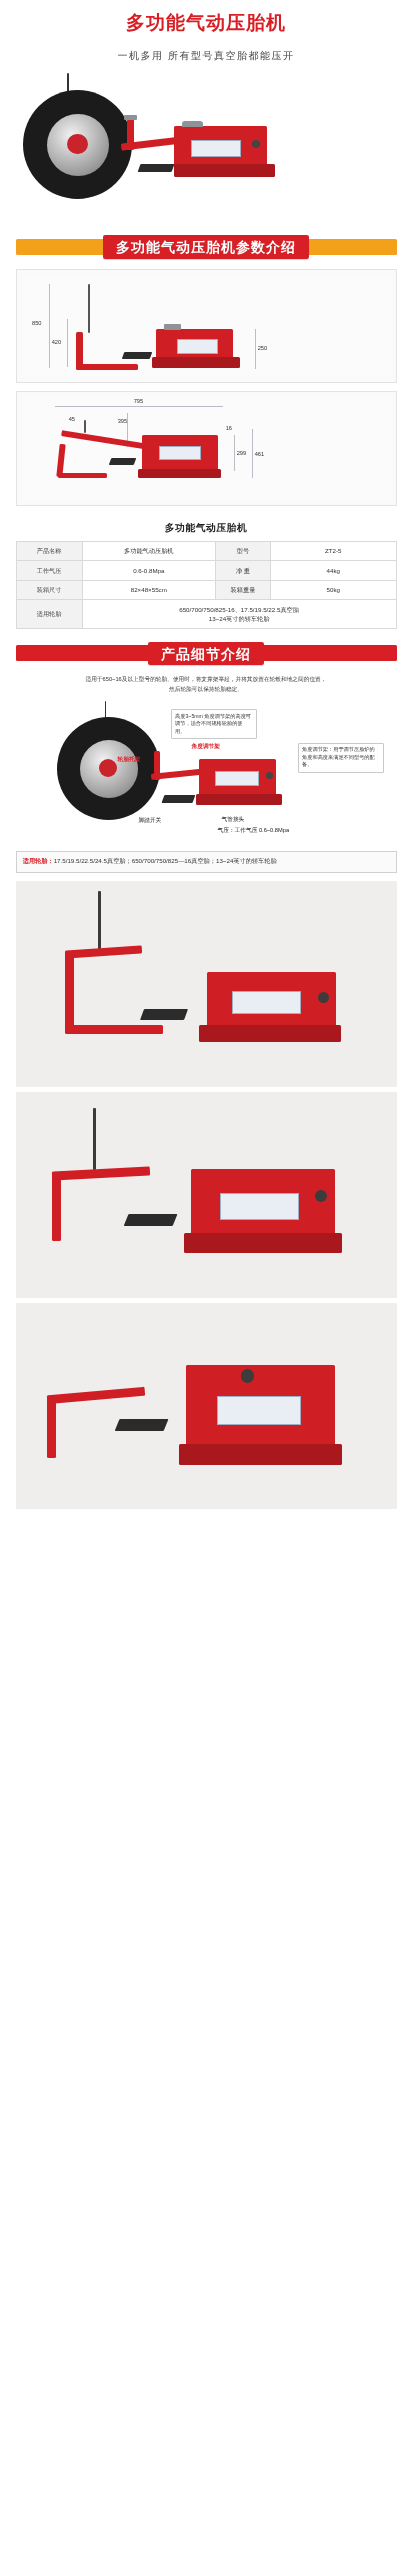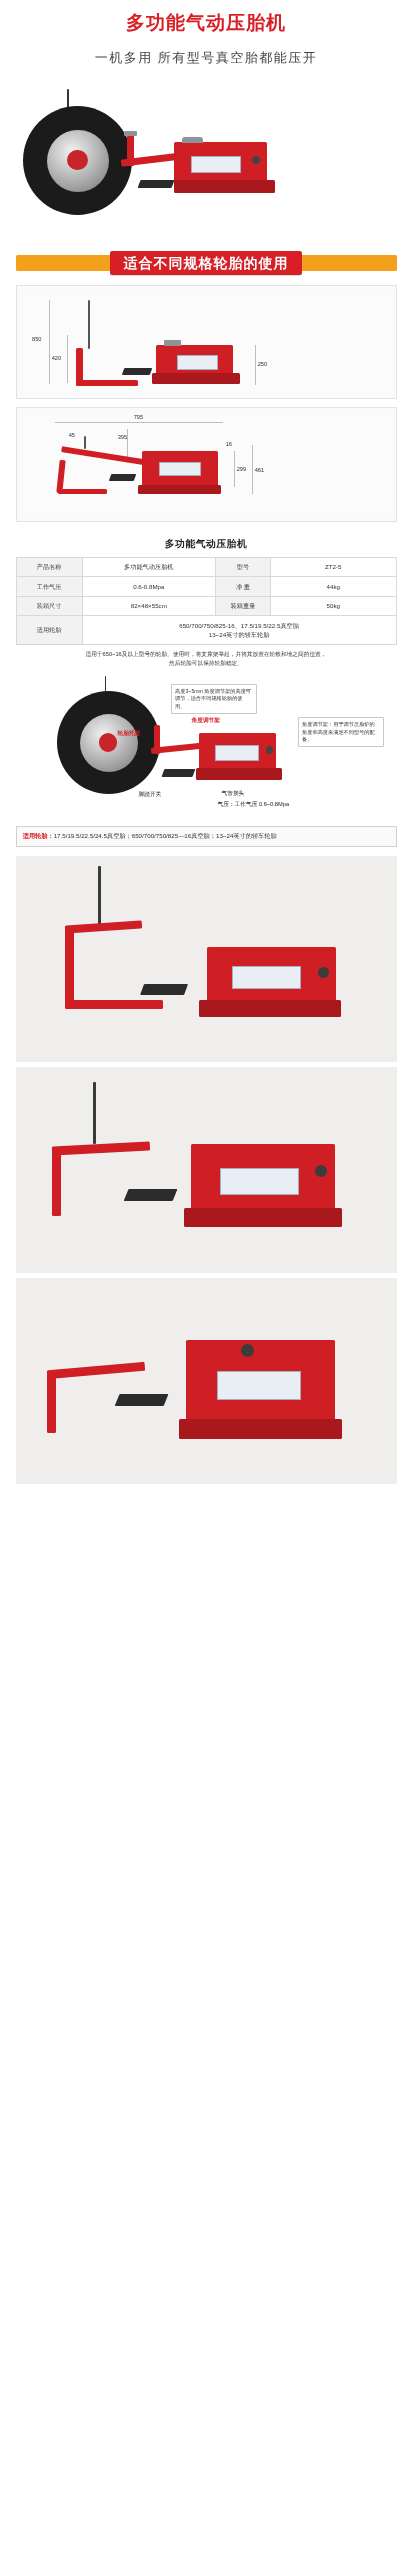--- a/index.html
+++ b/index.html
@@ -21,24 +21,24 @@
   }
   .hero-title{
     font-size:19px;
     font-weight:bold;
     color:#d81f26;
     letter-spacing:1px;
     line-height:1.2;
     margin:0 0 13.4px;
   }
   .hero-sub{
-    font-size:13px;
+    font-size:10px;
     color:#444;
     letter-spacing:1.5px;
-    margin-bottom:12px;
+    margin-bottom:0;
   }
   .hero-img{
     width:392px;
     height:155px;
     margin:0 auto;
     position:relative;
   }
 
   
   .band{
@@ -179,21 +179,21 @@
       <div class="redbody" style="left:164px;top:63px;width:93px;height:44px;"></div>
       <div class="redbody dark" style="left:164px;top:101px;width:101px;height:13.4px;"></div>
       <div class="gry" style="left:172px;top:58px;width:20.6px;height:6.2px;border-radius:3.1px 3.1px 0 0;"></div>
       <div class="lbl" style="left:181px;top:77px;width:48px;height:15.5px;"></div>
       <div class="blk" style="left:242px;top:77px;width:8.2px;height:8.2px;border-radius:50%;background:#444;"></div>
     </div>
   </div>
 
   <div class="band orange">
     <div class="bar"></div>
-    <div class="label"><span>适合不同规格轮胎的使用</span></div>
+    <div class="label"><span>多功能气动压胎机参数介绍</span></div>
   </div>
 
   <div class="draw-wrap">
     <div class="draw one">
 
       <div class="axis-line" style="left:27px;top:8.2px;width:0.5px;height:84px;"></div>
       <div class="dim" style="left:10.3px;top:45px;">850</div>
 
       <div class="axis-line" style="left:45px;top:44px;width:0.5px;height:48px;"></div>
       <div class="dim" style="left:30px;top:64px;">420</div>
@@ -265,20 +265,24 @@
       </tr>
       <tr>
         <td class="k">适用轮胎</td>
         <td class="wide" colspan="3" style="white-space:pre-line;">650/700/750/825-16、17.5/19.5/22.5真空胎
 13~24英寸的轿车轮胎</td>
       </tr>
     </tbody>
       </table>
   </div>
 
+  <div class="band">
+    <div class="bar red"></div>
+    <div class="label"><span>产品细节介绍</span></div>
+  </div>
 
   <div class="detail">
     <div class="detail-note">适用于650~16及以上型号的轮胎。使用时，将支撑架举起，并将其放置在轮毂和地之间的位置，然后轮胎可以保持轮胎稳定。</div>
 
     <div class="detail-canvas">
 
       <div class="blk" style="left:89px;top:7.2px;width:1.5px;height:36px;background:#333;"></div>
 
       <div class="tire" style="left:41px;top:23px;width:103px;height:103px;">
         <div class="rim" style="left:23px;top:23px;width:58px;height:58px;"></div>

